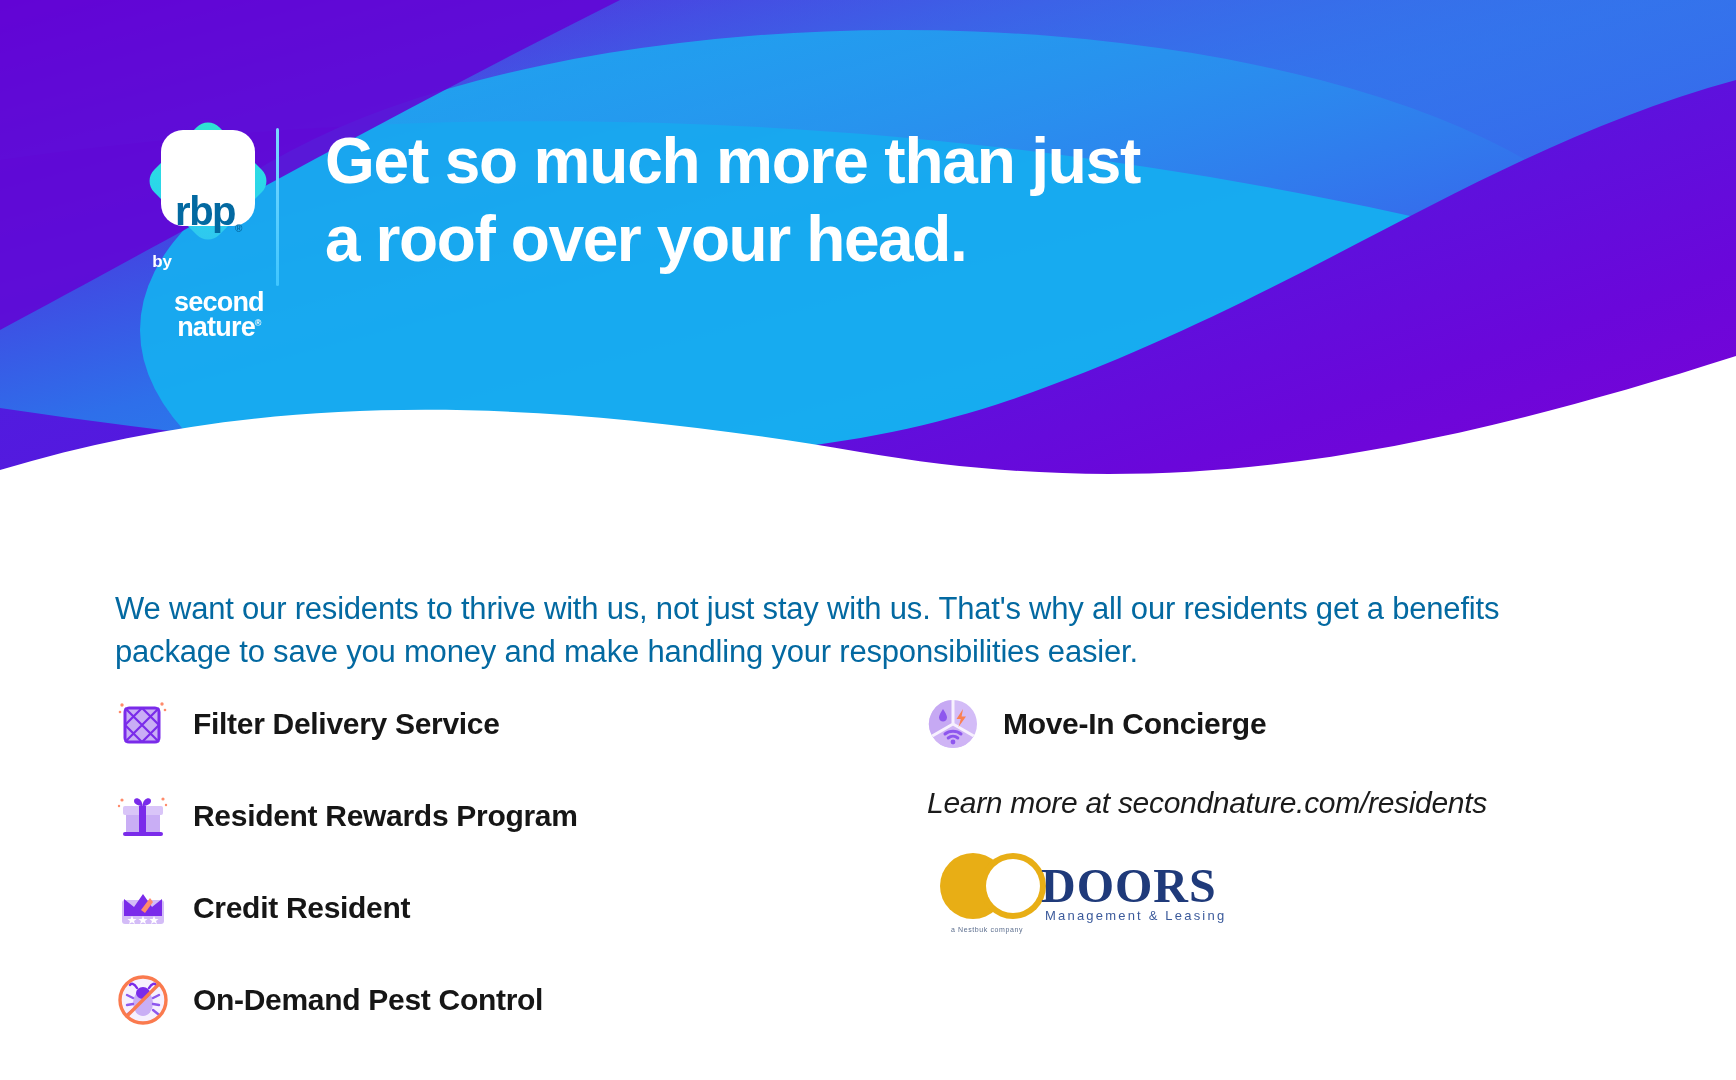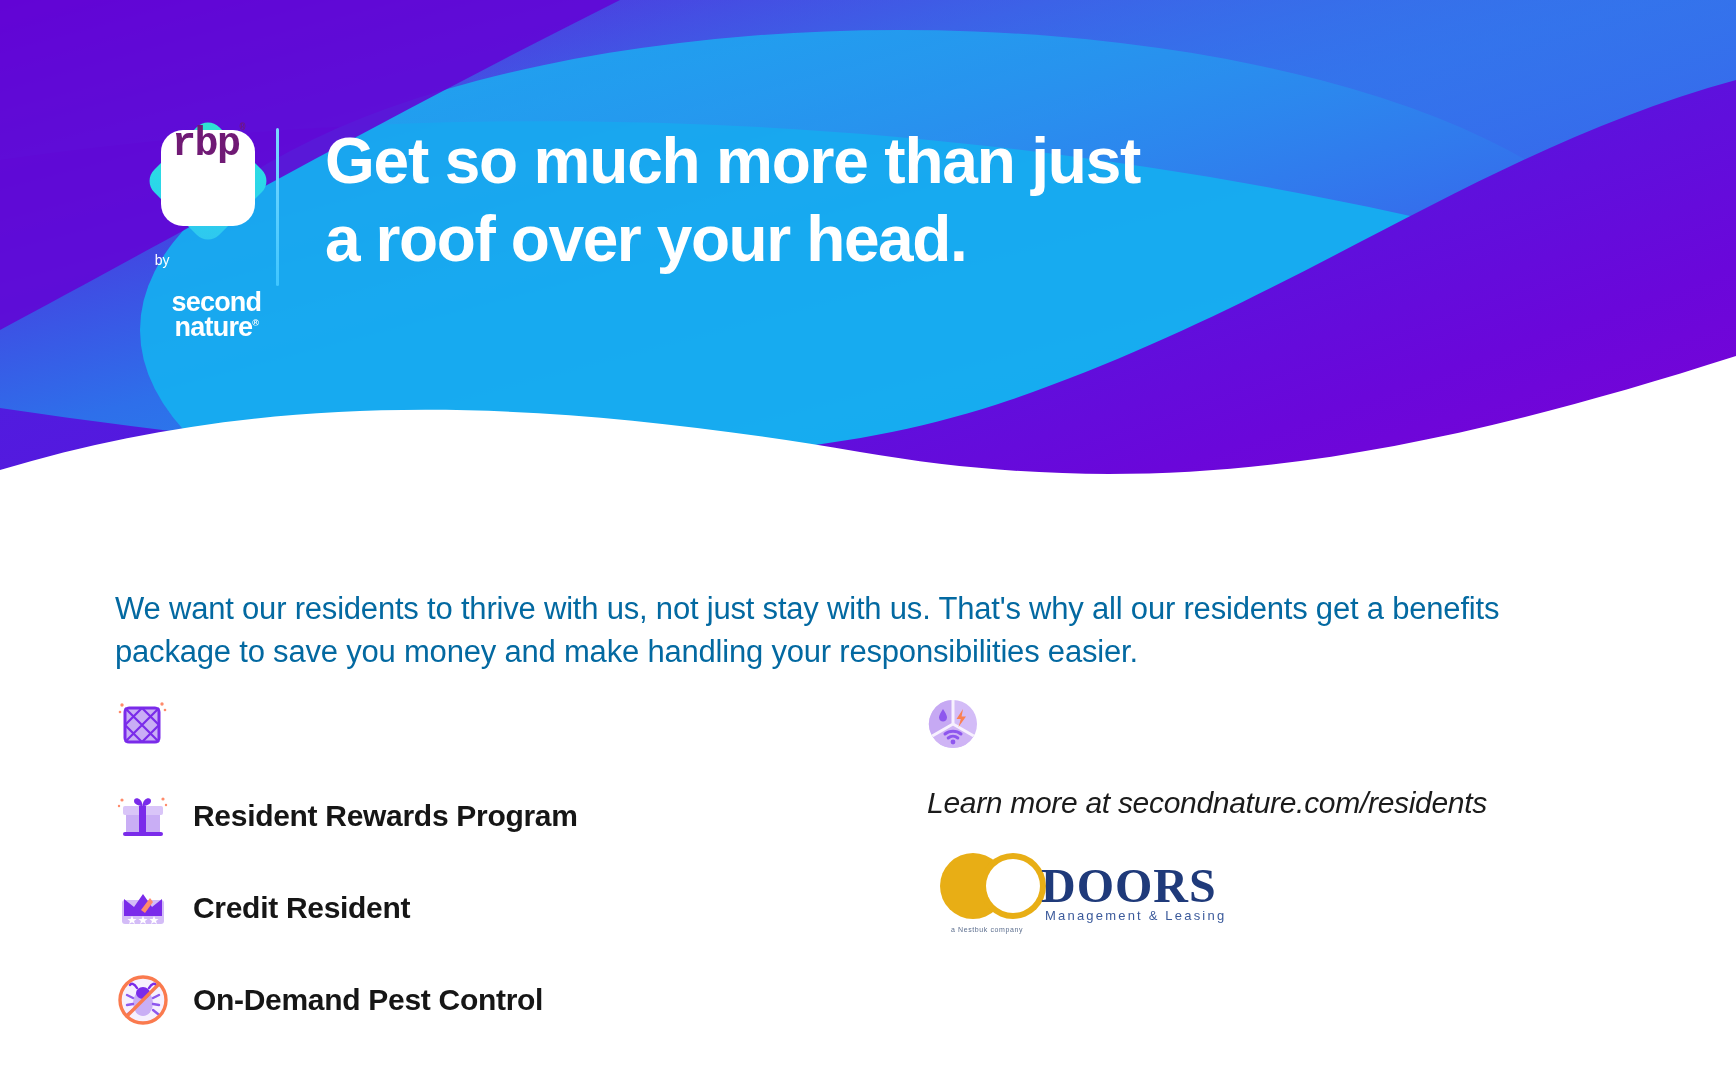--- a/index.html
+++ b/index.html
@@ -58,42 +58,41 @@
     left: 12px; top: 8px;
     width: 94px; height: 96px;
     background: #ffffff;
     border-radius: 22px;
   }
   .rbp-text {
     position: absolute;
     left: 0; top: 0;
     width: 118px; height: 112px;
     display: flex;
-    align-items: flex-start;
+    align-items: flex-end;
     justify-content: center;
-    color: #701a75;
+    color: #0369a1;
     font-size: 40px;
     font-weight: bold;
     letter-spacing: -1.5px;
-    font-family: Liberation Mono, monospace;
   }
   .rbp-tm {
     font-size: 10px;
     vertical-align: super;
     font-weight: bold;
   }
   .sn-lockup {
     margin-top: 10px;
     text-align: center;
     color: #ffffff;
     line-height: 0.92;
   }
   .sn-by {
-    font-size: 14px;
-    font-weight: normal;
+    font-size: 17px;
+    font-weight: bold;
     display: inline-block;
     vertical-align: top;
     margin-right: 2px;
     margin-top: 4px;
   }
   .sn-words {
     display: inline-block;
     text-align: center;
     margin-top: 40px;
   }
@@ -289,20 +288,21 @@
         <svg width="56" height="56" viewBox="0 0 56 56">
           <rect x="10" y="12" width="34" height="34" rx="4" fill="#C9AEF5"></rect>
           <rect x="10" y="12" width="34" height="34" rx="4" fill="none" stroke="#7A2BEA" stroke-width="3"></rect>
           <path d="M10,12 L44,46 M44,12 L10,46 M27,12 L44,29 M27,12 L10,29 M27,46 L44,29 M27,46 L10,29" stroke="#7A2BEA" stroke-width="2.2" fill="none"></path>
           <circle cx="7" cy="9" r="1.7" fill="#FF8B6B"></circle>
           <circle cx="47" cy="8" r="1.7" fill="#FF8B6B"></circle>
           <circle cx="50" cy="14" r="1.3" fill="#FF8B6B"></circle>
           <circle cx="5" cy="16" r="1.3" fill="#FF8B6B"></circle>
         </svg>
       </span>
+      <span class="benefit-label">Filter Delivery Service</span>
     </div>
 
     <div class="benefit">
       <span class="benefit-icon">
         <svg width="56" height="56" viewBox="0 0 56 56">
           <rect x="11" y="22" width="34" height="24" rx="2" fill="#C9AEF5"></rect>
           <rect x="8" y="18" width="40" height="9" rx="2" fill="#D9C5F8"></rect>
           <rect x="24" y="18" width="7" height="28" fill="#7A2BEA"></rect>
           <rect x="8" y="44" width="40" height="4" rx="2" fill="#7A2BEA"></rect>
           <path d="M27.5,18 C27.5,10 19,8 19,13 C19,16.5 24,18 27.5,18 Z" fill="#7A2BEA"></path>
@@ -362,20 +362,21 @@
           <path d="M28,4 L28,28 M28,28 L7.2,40 M28,28 L48.8,40" stroke="#F7F1FE" stroke-width="3" fill="none"></path>
           <path d="M18,13 C18,13 14,18.5 14,21.5 C14,24 16,25.6 18,25.6 C20,25.6 22,24 22,21.5 C22,18.5 18,13 18,13 Z" fill="#8E57EE"></path>
           <path d="M38,13 L31.5,23 L35.8,23 L33.5,31 L41,20.5 L36.6,20.5 Z" fill="#FA8052"></path>
           <g stroke="#8E57EE" fill="none" stroke-linecap="round">
             <path d="M20,38 C24.4,34.2 31.6,34.2 36,38" stroke-width="3"></path>
             <path d="M23.2,42 C26,39.6 30,39.6 32.8,42" stroke-width="3"></path>
             <circle cx="28" cy="46" r="2.4" fill="#8E57EE" stroke="none"></circle>
           </g>
         </svg>
       </span>
+      <span class="benefit-label">Move-In Concierge</span>
     </div>
 
     <div class="learn-more">Learn more at secondnature.com/residents</div>
 
     <div class="doors-logo">
       <svg class="doors-svg" width="300" height="92" viewBox="0 0 300 92">
         <circle cx="36" cy="40" r="33" fill="#E8AE15"></circle>
         <circle cx="76" cy="40" r="33" fill="#E8AE15"></circle>
         <circle cx="76" cy="40" r="27" fill="#ffffff"></circle>
         <text x="104" y="56" font-family="'Liberation Serif', serif" font-size="48" font-weight="bold" fill="#1F3A7A" letter-spacing="1">DOORS</text>

